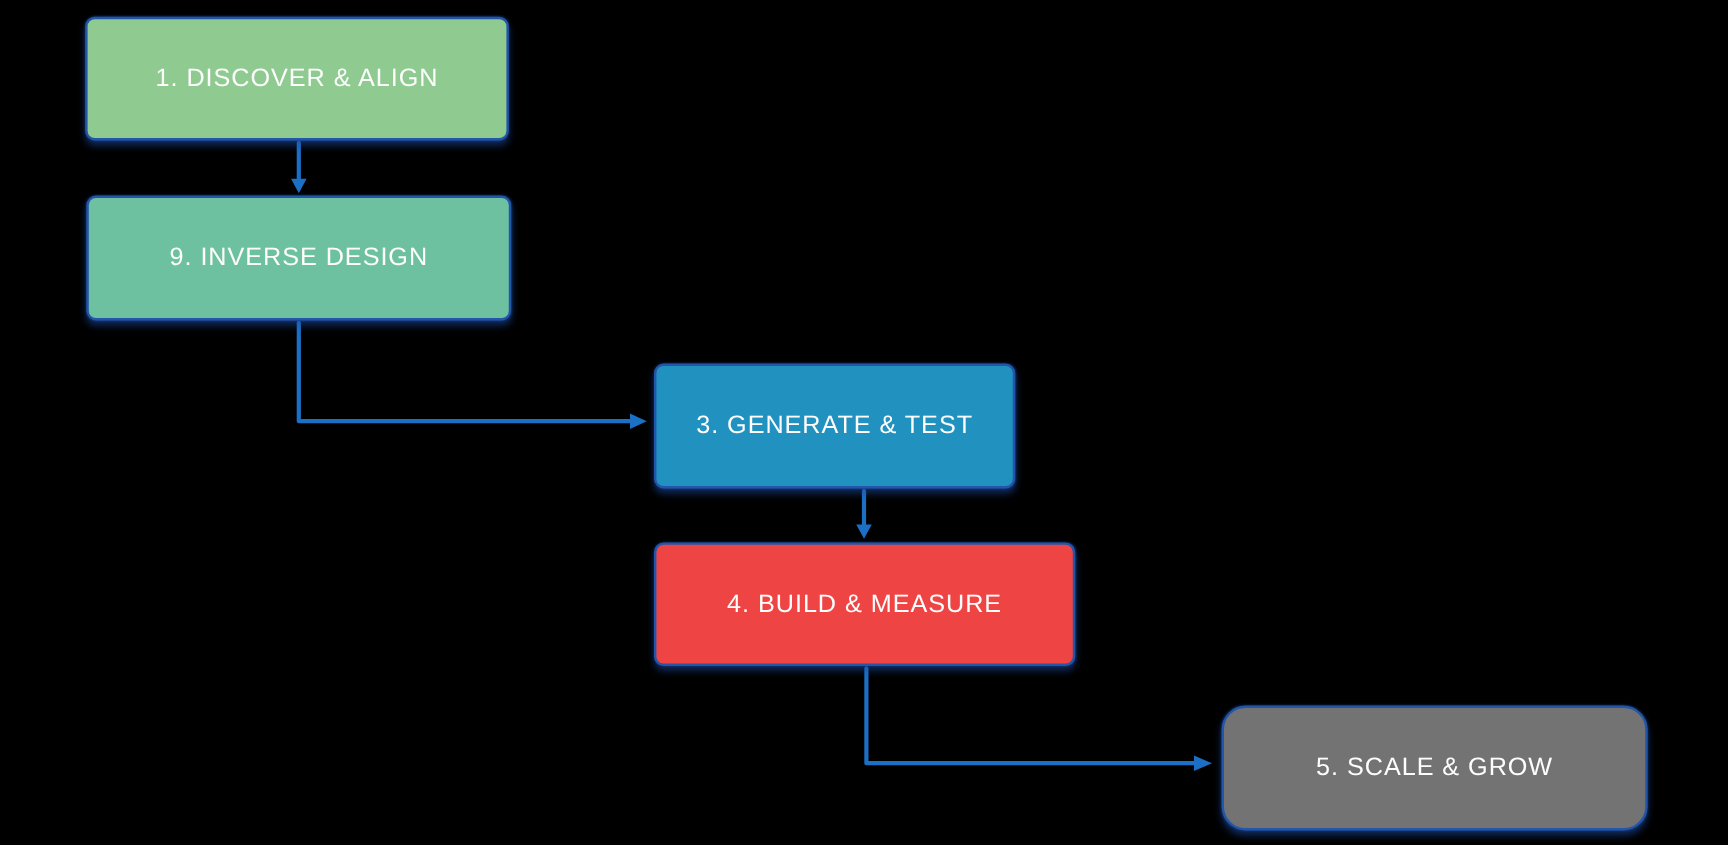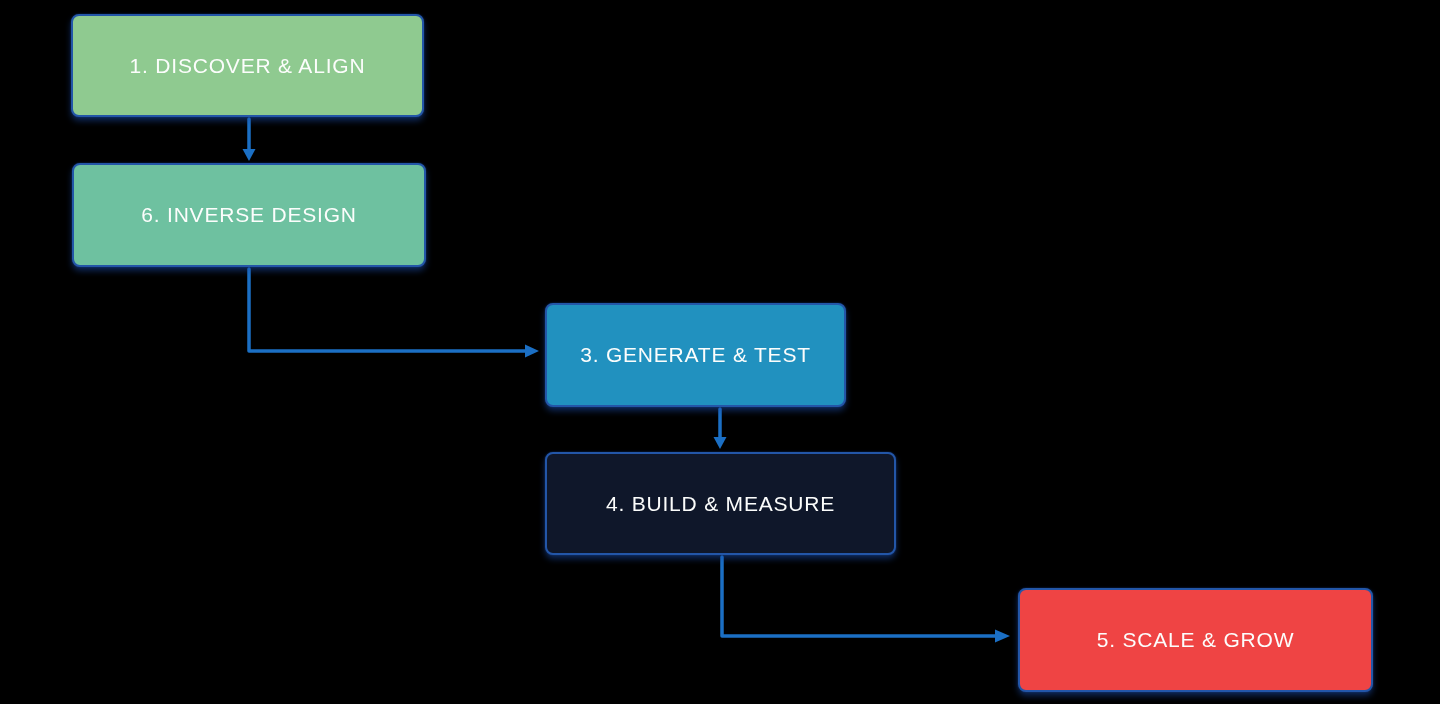--- a/index.html
+++ b/index.html
@@ -80,28 +80,28 @@
       <path class="connector-path" d="M722 557 L722 636 L996 636" style="stroke: rgb(27, 111, 196);"></path>
       <polygon class="connector-arrow" points="995,629.5 995,642.5 1010,636" style="fill: rgb(27, 111, 196);"></polygon>
     </g>
   </svg>
 
   <div class="node node-1" style="background: rgb(143, 202, 144); border-color: rgb(35, 86, 168);">
     <span class="node-label" style="color: rgb(252, 253, 252);">1. DISCOVER &amp; ALIGN</span>
   </div>
 
   <div class="node node-2" style="background: rgb(110, 193, 160); border-color: rgb(35, 86, 168);">
-    <span class="node-label" style="color: rgb(252, 253, 252);">6. INVERSE DESIGN</span>
+    <span class="node-label" style="color: rgb(252, 253, 252);">9. INVERSE DESIGN</span>
   </div>
 
   <div class="node node-3" style="background: rgb(33, 145, 191); border-color: rgb(35, 86, 168);">
     <span class="node-label" style="color: rgb(252, 253, 252);">3. GENERATE &amp; TEST</span>
   </div>
 
-  <div class="node node-4" style="background: #0f172a; border-color: rgb(35, 86, 168);">
+  <div class="node node-4" style="background: #ef4444; border-color: rgb(35, 86, 168);">
     <span class="node-label" style="color: rgb(252, 253, 252);">4. BUILD &amp; MEASURE</span>
   </div>
 
-  <div class="node node-5" style="background: #ef4444; border-color: rgb(35, 86, 168);">
+  <div class="node node-5" style="background: #737373; border-color: rgb(35, 86, 168); border-radius: 20px;">
     <span class="node-label" style="color: rgb(252, 253, 252);">5. SCALE &amp; GROW</span>
   </div>
 
 </div>
 
 </body></html>

